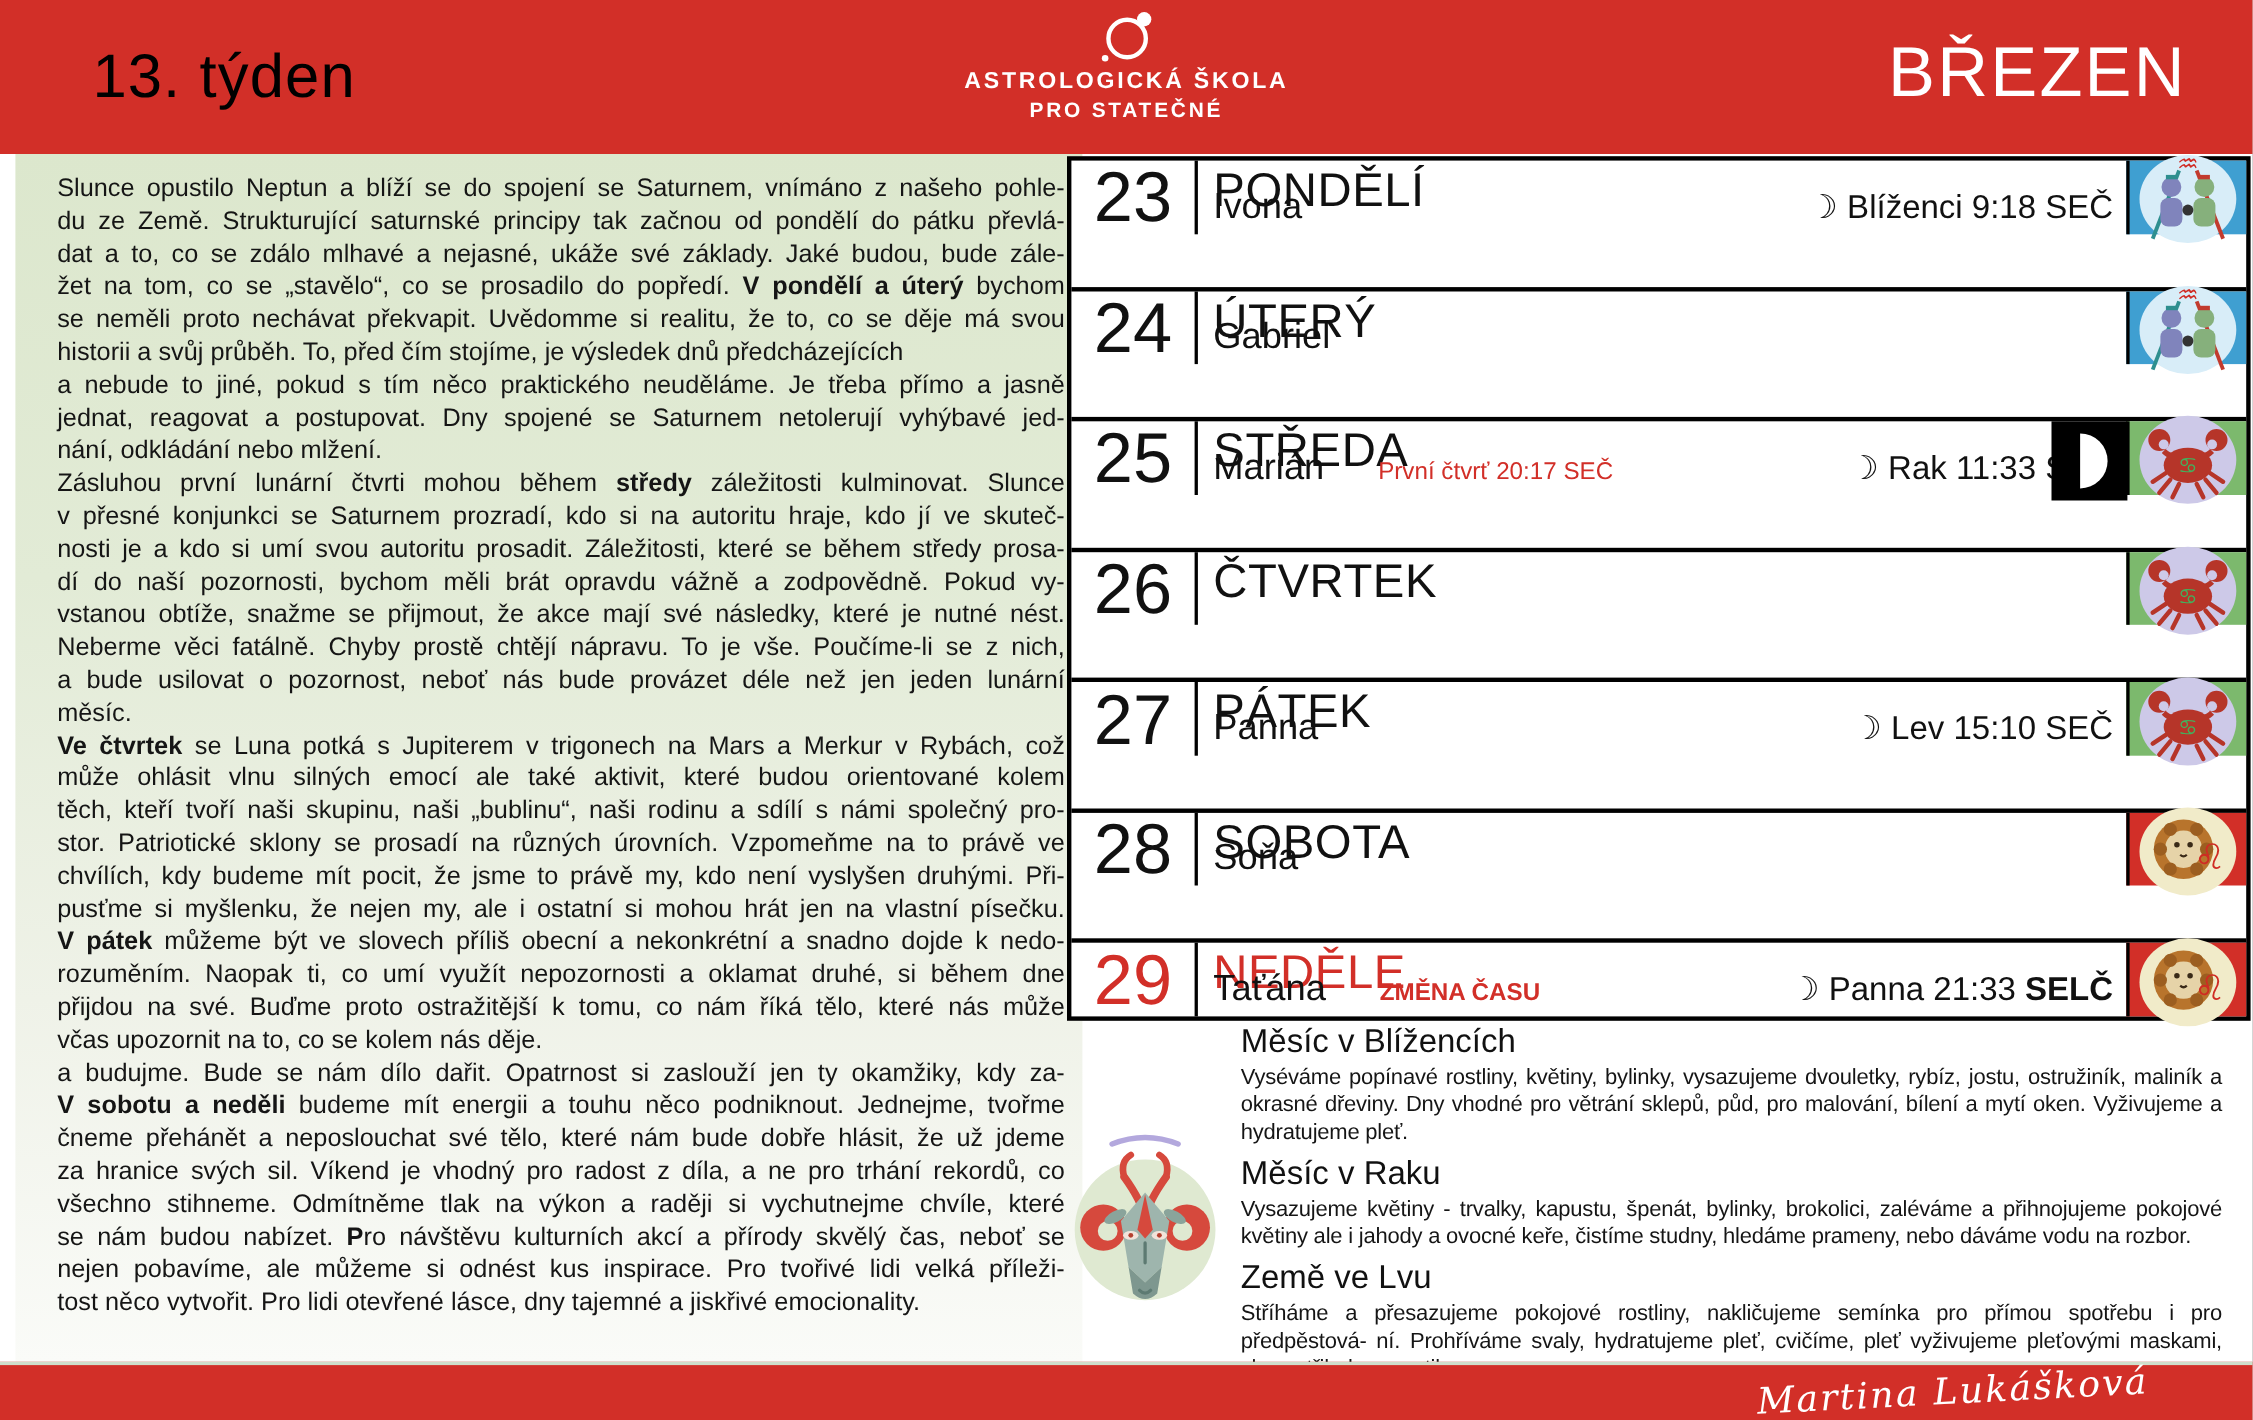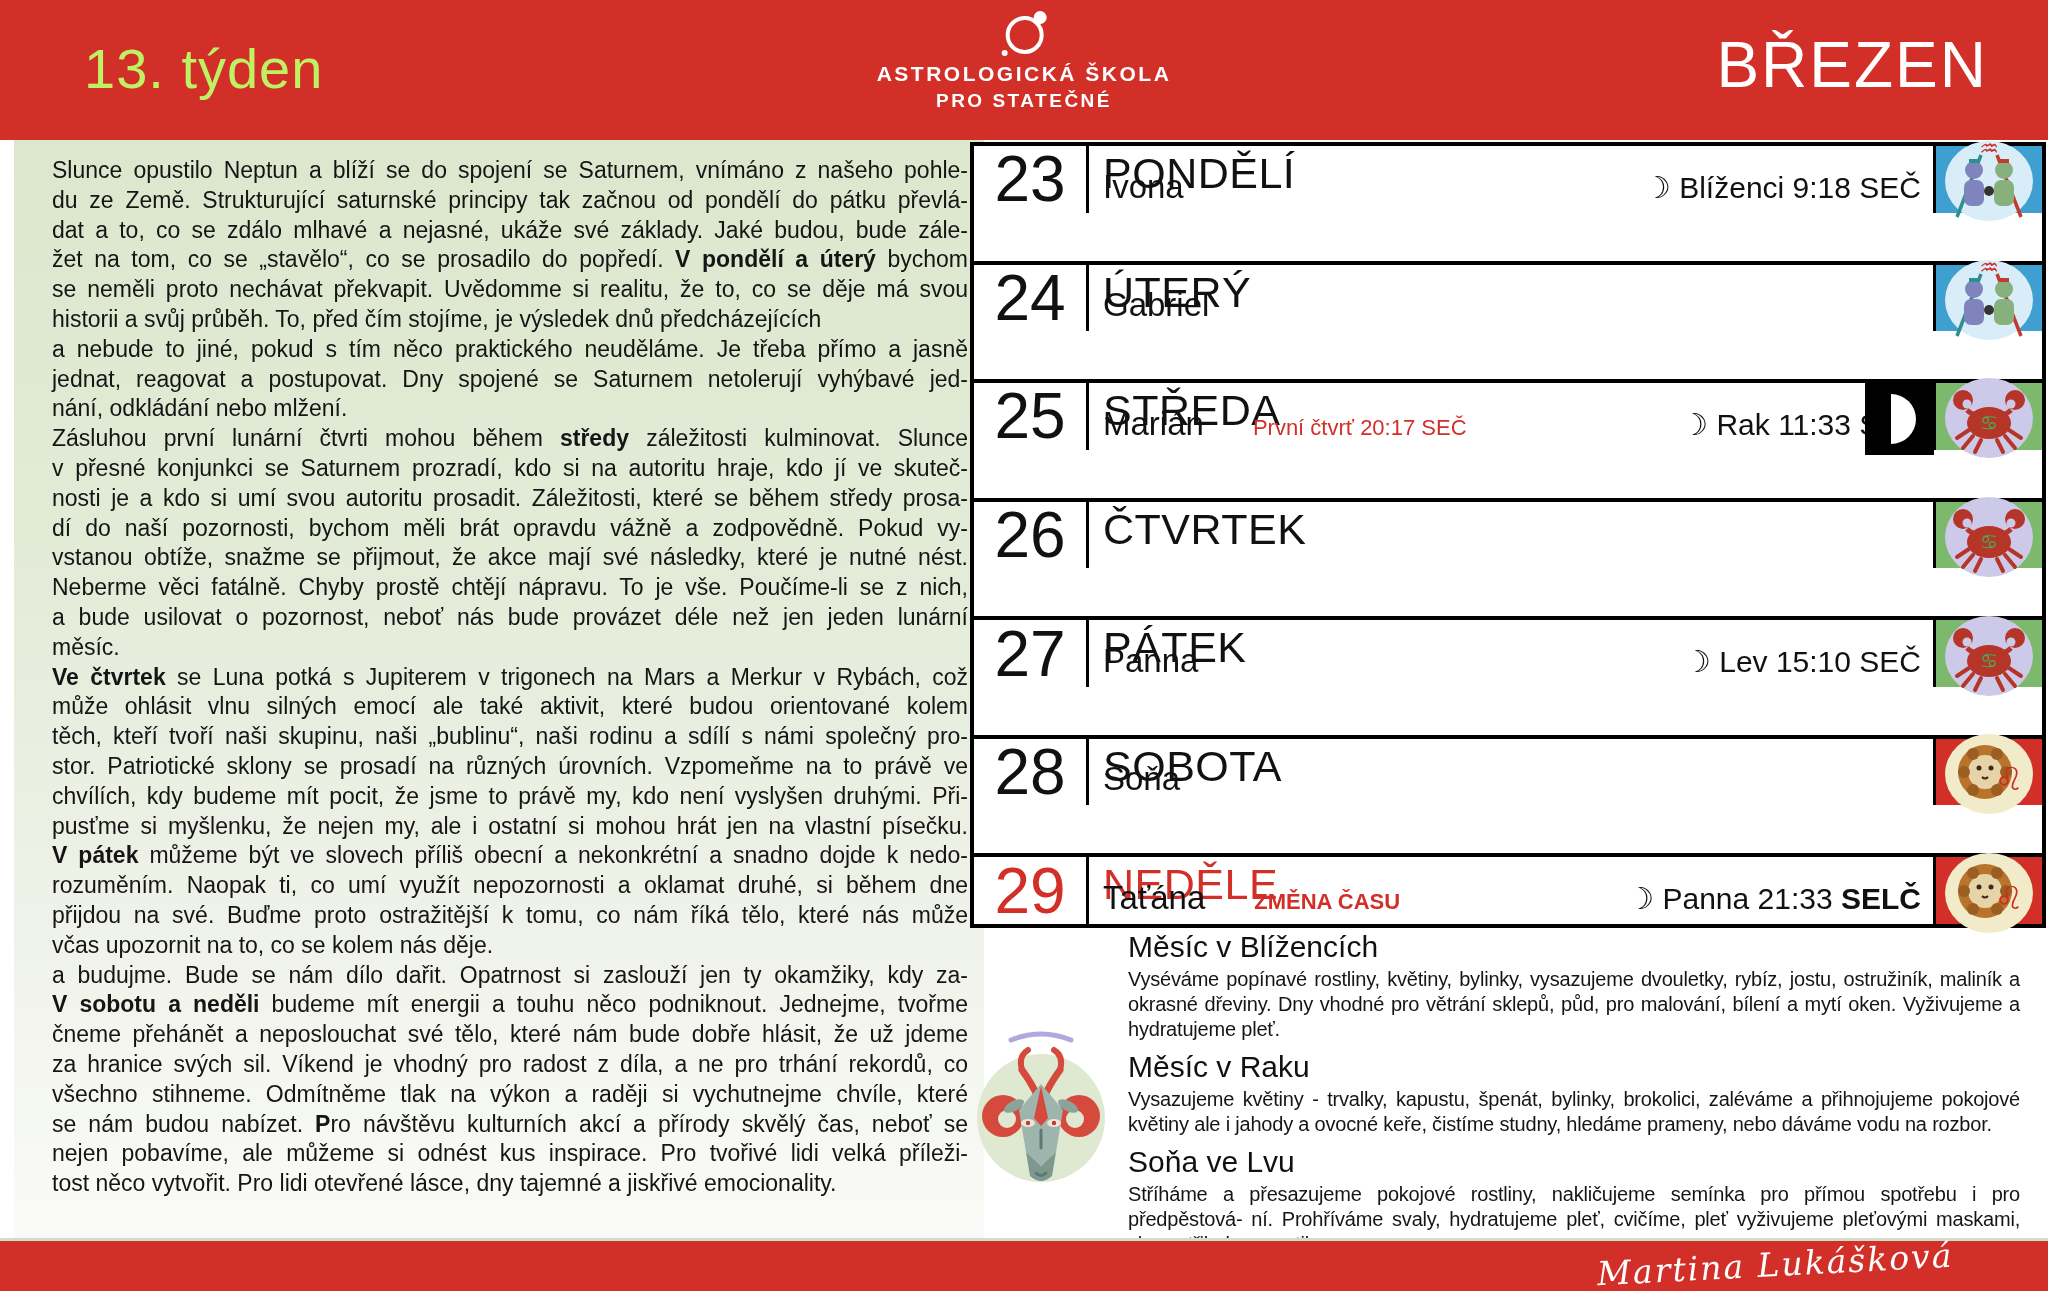--- a/index.html
+++ b/index.html
@@ -2,21 +2,21 @@
 <html><head>
 <meta charset="utf-8">
 <style>
   :root{ --red:#d22f28; --ink:#111; }
   html,body{margin:0;padding:0;background:#888;}
   .page{position:relative;width:2048px;height:1291px;background:#fff;overflow:hidden;
         font-family:"Liberation Sans",sans-serif;color:var(--ink);}
 
   
   .header{position:absolute;left:0;top:0;width:2048px;height:140px;background:var(--red);}
-  .week-title{position:absolute;left:84px;top:36px;font-size:56px;color:#bef264;letter-spacing:1px;}
+  .week-title{position:absolute;left:84px;top:36px;font-size:56px;color:#000000;letter-spacing:1px;}
   .month-title{position:absolute;right:60px;top:28px;font-size:64px;color:#fff;letter-spacing:2px;}
   .logo{position:absolute;left:50%;top:10px;transform:translateX(-50%);text-align:center;color:#fff;}
   .logo-mark{position:relative;width:50px;height:50px;margin:0 auto;}
   .logo-ring{position:absolute;left:7px;top:6px;width:30px;height:30px;border:4px solid #fff;border-radius:50%;}
   .logo-dot-big{position:absolute;right:2px;top:1px;width:13px;height:13px;background:#fff;border-radius:50%;}
   .logo-dot-small{position:absolute;left:3px;bottom:4px;width:6px;height:6px;background:#fff;border-radius:50%;}
   .logo-l1{font-size:21px;font-weight:bold;letter-spacing:2.5px;margin-top:2px;}
   .logo-l2{font-size:19px;font-weight:bold;letter-spacing:2.5px;margin-top:4px;}
 
   
@@ -309,21 +309,21 @@
 </svg></div>
         </div>
       </div>
     </div>
 
   <div class="notes">
       <div class="note-title">Měsíc v Blížencích</div>
       <div class="note-body">Vyséváme popínavé rostliny, květiny, bylinky, vysazujeme dvouletky, rybíz, jostu, ostružiník, maliník a okrasné dřeviny. Dny vhodné pro větrání sklepů, půd, pro malování, bílení a mytí oken. Vyživujeme a hydratujeme pleť.</div>
       <div class="note-title">Měsíc v  Raku</div>
       <div class="note-body">Vysazujeme květiny - trvalky, kapustu, špenát, bylinky, brokolici, zaléváme a přihnojujeme pokojové květiny ale i jahody a ovocné keře, čistíme studny, hledáme prameny, nebo dáváme vodu na rozbor.</div>
-      <div class="note-title">Soňa ve Lvu</div>
+      <div class="note-title">Země ve Lvu</div>
       <div class="note-body">Stříháme a přesazujeme pokojové rostliny, nakličujeme semínka pro přímou spotřebu i pro předpěstová- ní. Prohříváme svaly, hydratujeme pleť, cvičíme,  pleť vyživujeme pleťovými maskami, vlasy střih, kos- metika.</div>
     </div>
 
   <div class="ram">
     <svg width="150" height="160" viewBox="0 0 150 160">
       <path d="M45,14 Q75,2 105,14" stroke="#b3a8dd" stroke-width="5" fill="none" stroke-linecap="round"></path>
       <circle cx="75" cy="92" r="64" fill="#dfe9d1"></circle>
       <circle cx="37" cy="90" r="21" fill="#d6493d"></circle>
         <circle cx="41" cy="93" r="9" fill="#dfe9d1"></circle>
       <circle cx="113" cy="90" r="21" fill="#d6493d"></circle>

